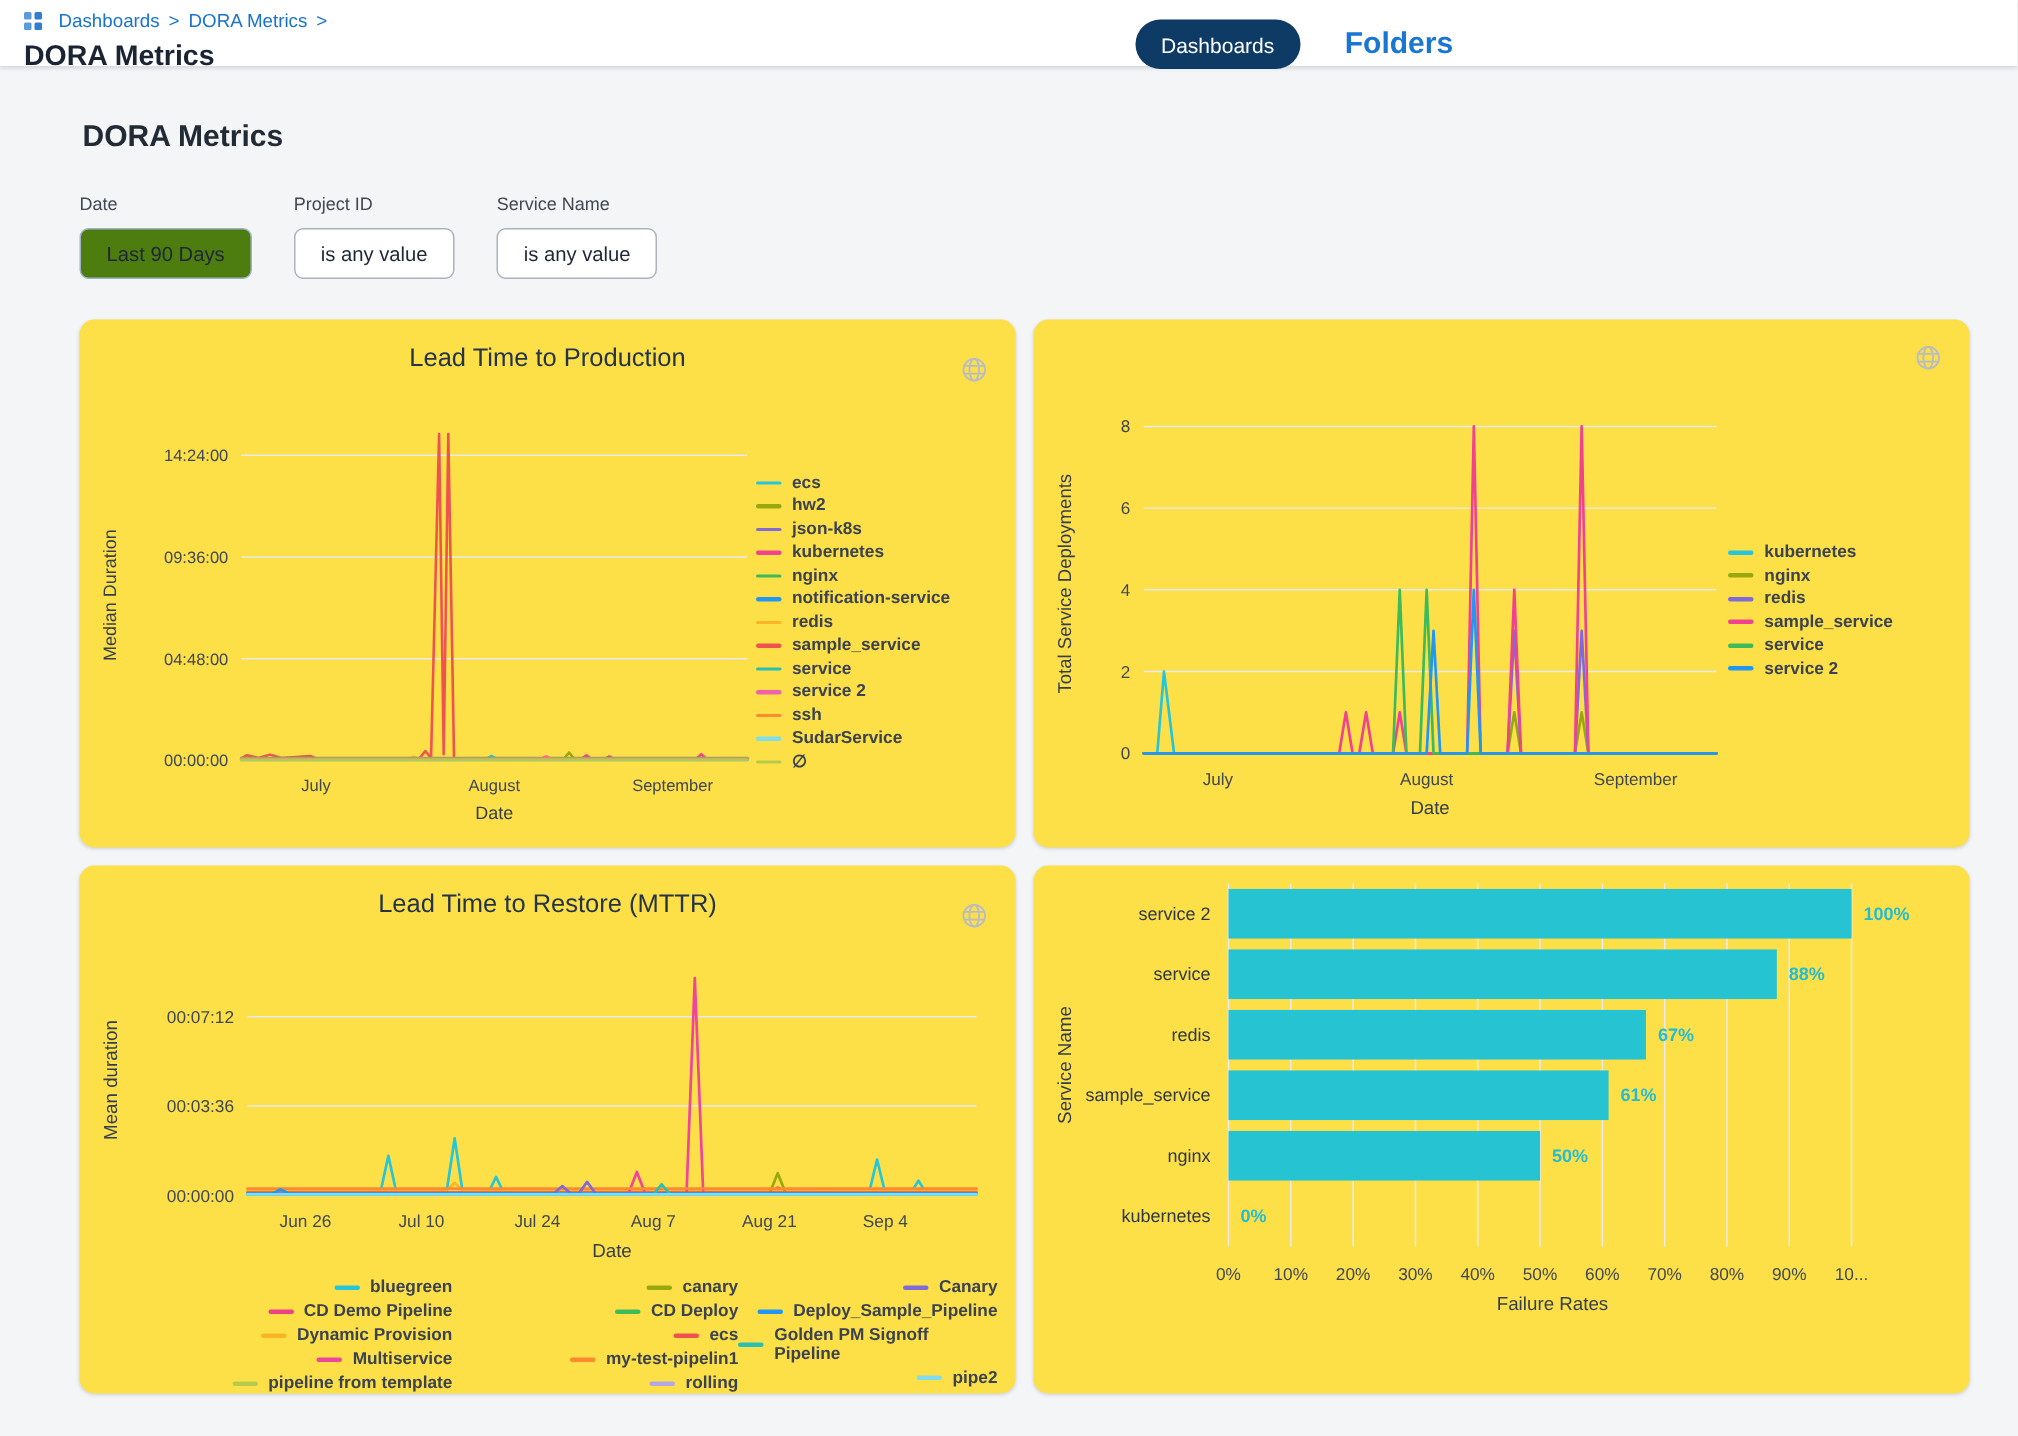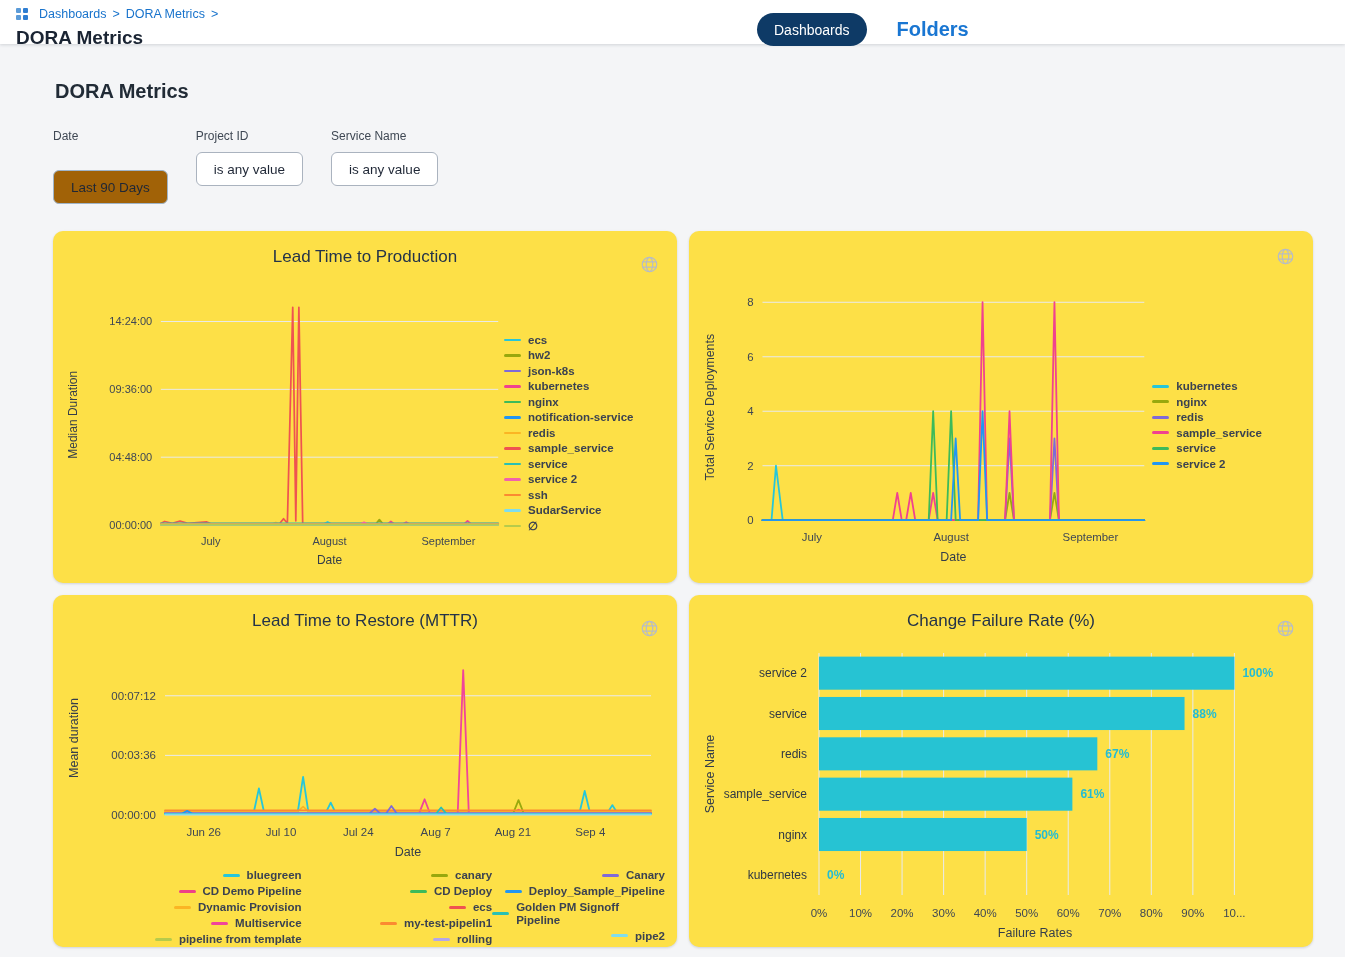--- a/index.html
+++ b/index.html
@@ -35,21 +35,21 @@
   .content { padding:0 0 0 53px; }
   .dash-heading { margin:36px 0 0 2px; font-size:20px; font-weight:bold; color:#212b36; }
   .filters { display:flex; gap:28px; margin-top:26px; }
   .filter-group { display:flex; flex-direction:column; }
   .filter-label { font-size:12px; color:#3f4854; margin-bottom:9px; }
   .filter-btn {
     height:34px; padding:0 17px; font-size:13.5px; color:#1f2736;
     background:#fff; border:1px solid #aab3bf; border-radius:6px;
     font-family:"Liberation Sans",sans-serif; cursor:pointer;
   }
-  .filter-btn.active { background:#a16207; border-color:#9fb4c9;margin-top:18px; }
+  .filter-btn.active { background:#4d7c0f; border-color:#9fb4c9; }
   
   .grid { margin-top:27px; display:grid; grid-template-columns:624px 624px; gap:12px; }
   .card {
     background:#fde047; border-radius:10px; height:352px;
     box-shadow:0 1px 3px rgba(20,30,50,.10), 0 1px 2px rgba(20,30,50,.06);
     padding:8px 12px; position:relative;
   }
   .card-head { position:relative; height:38px; }
   .card-title { margin:8px 0 0; text-align:center; font-size:17px; font-weight:500; color:#243349; }
   .globe { position:absolute; right:6px; top:8px; cursor:pointer; }
@@ -374,30 +374,20 @@
             </div>
             <div class="legend-item">
               <span class="swatch" style="background: rgb(127, 221, 237);"></span>
               <span>pipe2</span>
             </div>
           </div>
         </div>
     </section>
 
     <section class="card">
-      <div class="card-head">
-        <h3 class="card-title">Change Failure Rate (%)</h3>
-        <span class="globe">
-          <svg width="19" height="19" viewBox="0 0 20 20" fill="none" stroke="#b7bcc6" stroke-width="1.3">
-            <circle cx="10" cy="10" r="7.6"></circle>
-              <ellipse cx="10" cy="10" rx="3.4" ry="7.6"></ellipse>
-            <path d="M2.6 7.3h14.8M2.6 12.7h14.8"></path>
-          </svg>
-        </span>
-      </div>
       <svg viewBox="0 0 600 300" width="600" height="300">
           <line x1="118" x2="118" y1="4" y2="246" stroke="#e8eaf0" stroke-width="1"></line>
           <text class="tick" x="118" y="268" text-anchor="middle">0%</text>
           <line x1="159.53846153846155" x2="159.53846153846155" y1="4" y2="246" stroke="#e8eaf0" stroke-width="1"></line>
           <text class="tick" x="159.53846153846155" y="268" text-anchor="middle">10%</text>
           <line x1="201.0769230769231" x2="201.0769230769231" y1="4" y2="246" stroke="#e8eaf0" stroke-width="1"></line>
           <text class="tick" x="201.0769230769231" y="268" text-anchor="middle">20%</text>
           <line x1="242.61538461538458" x2="242.61538461538458" y1="4" y2="246" stroke="#e8eaf0" stroke-width="1"></line>
           <text class="tick" x="242.61538461538458" y="268" text-anchor="middle">30%</text>
           <line x1="284.1538461538462" x2="284.1538461538462" y1="4" y2="246" stroke="#e8eaf0" stroke-width="1"></line>

